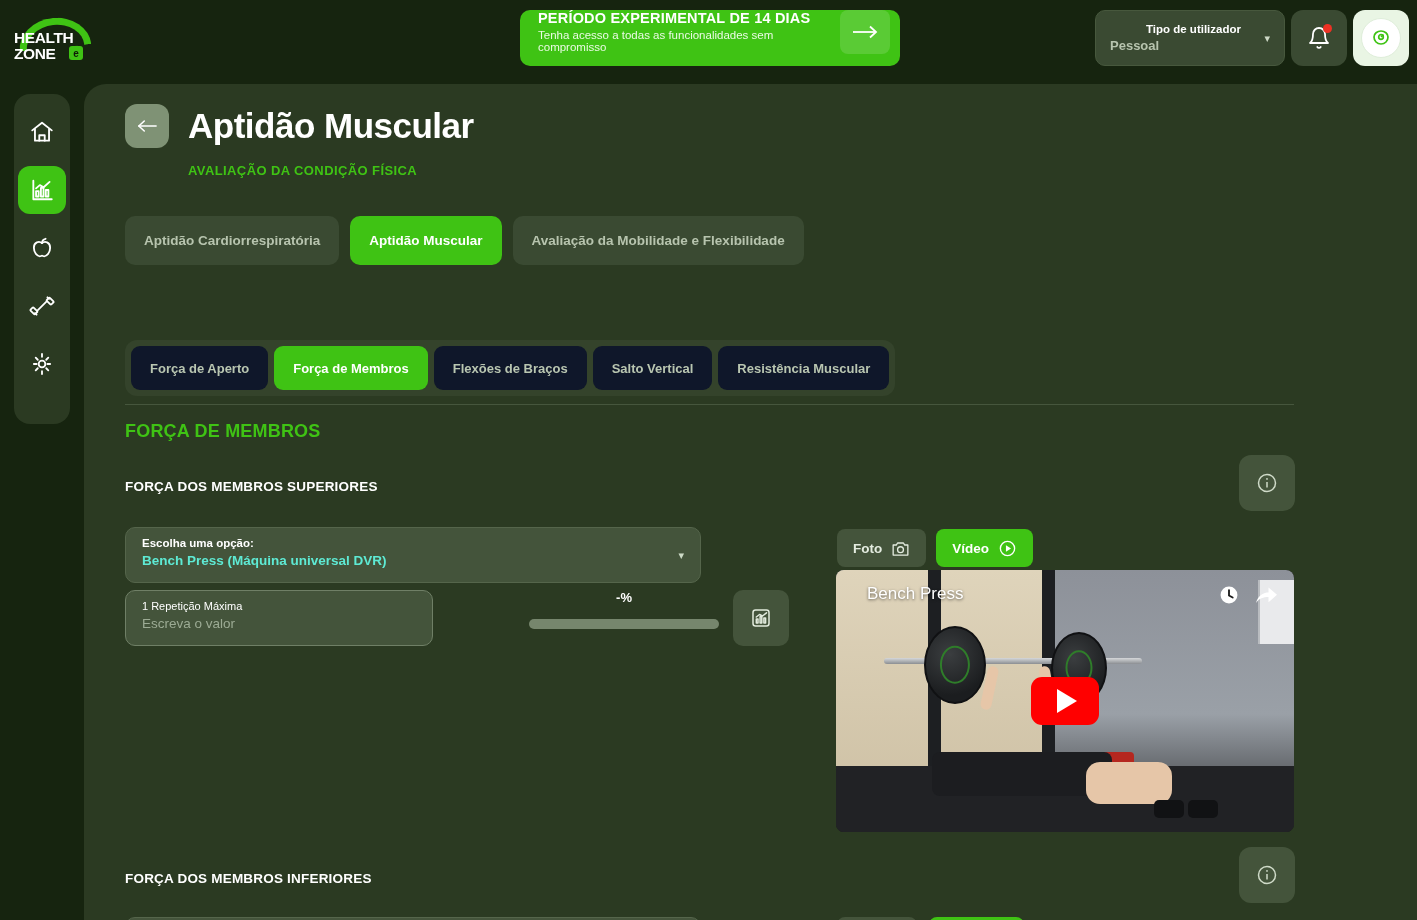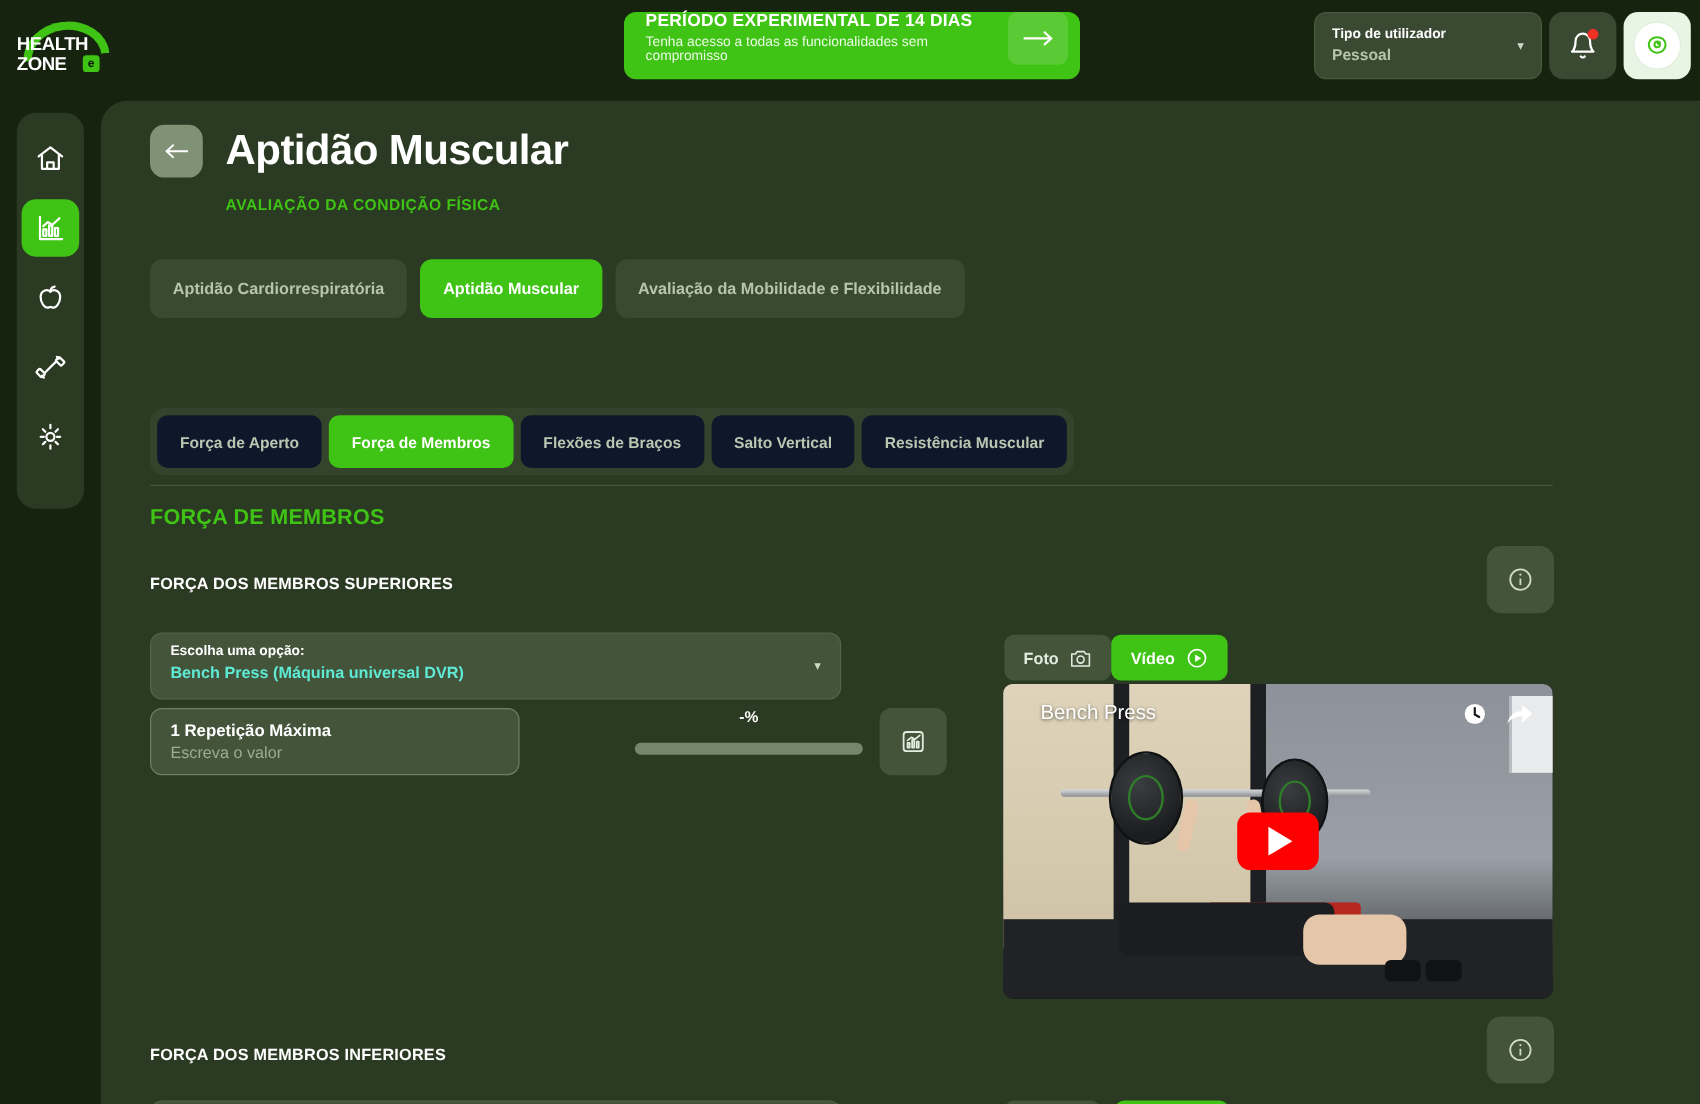--- a/index.html
+++ b/index.html
@@ -62,21 +62,21 @@
     color: #ffffff; font-size: 20px;
   }
 
   .user-select {
     position: absolute; left: 1095px; top: 10px;
     width: 190px; height: 56px;
     background: #3a4a32; border-radius: 10px;
     padding: 8px 14px; display: flex; flex-direction: column; justify-content: center;
     border: 1px solid #47583d;
   }
-  .user-select .lbl { color: #ffffff; font-size: 11.5px; font-weight: 700; }
+  .user-select .lbl { color: #ffffff; font-size: 11.5px; font-weight: 700; margin-left: 36px; }
   .user-select .val { color: #b7c4ae; font-size: 13px; font-weight: 700; margin-top: 3px; }
   .user-select .chev {
     position: absolute; right: 14px; top: 50%; transform: translateY(-50%);
     color: #cdd8c6; font-size: 11px;
   }
 
   .icon-btn {
     position: absolute; top: 10px; width: 56px; height: 56px;
     border-radius: 12px; background: #3a4a32;
     display: flex; align-items: center; justify-content: center;
@@ -193,21 +193,21 @@
     color: #cddac6; font-size: 11px;
   }
 
   .text-field {
     position: absolute; left: 41px; top: 506px;
     width: 308px; height: 56px;
     background: #44543b; border-radius: 10px;
     border: 1px solid #6f7f66;
     padding: 9px 16px;
   }
-  .text-field .lbl { color: #ffffff; font-size: 14px; font-weight: 700; }
+  .text-field .lbl { color: #ffffff; font-size: 11px; font-weight: 400; }
   .text-field .ph { color: #9cab94; font-size: 13.5px; font-weight: 500; margin-top: 4px; }
 
   .pct-wrap { position: absolute; left: 445px; top: 506px; width: 190px; }
   .pct-val {
     text-align: center; color: #ffffff; font-size: 13px; font-weight: 800;
     margin-top: 0px;
   }
   .pct-bar {
     margin-top: 14px; width: 190px; height: 10px;
     border-radius: 6px; background: #76866d;
@@ -215,21 +215,21 @@
 
   .chart-btn {
     position: absolute; left: 649px; top: 506px;
     width: 56px; height: 56px; border-radius: 10px; background: #44543b;
     display: flex; align-items: center; justify-content: center;
   }
 
   
   .media-toggle {
     position: absolute; left: 753px; top: 445px;
-    display: flex; 
+    display: flex; gap: 10px;
   }
   .media-btn {
     height: 38px; border-radius: 8px; background: #44543b;
     color: #e4ece0; font-size: 13.5px; font-weight: 700;
     display: flex; align-items: center; gap: 9px; padding: 0 16px;
   }
   .media-btn.active { background: #3fc314; color: #ffffff; }
 
   .video-card {
     position: absolute; left: 752px; top: 486px;

